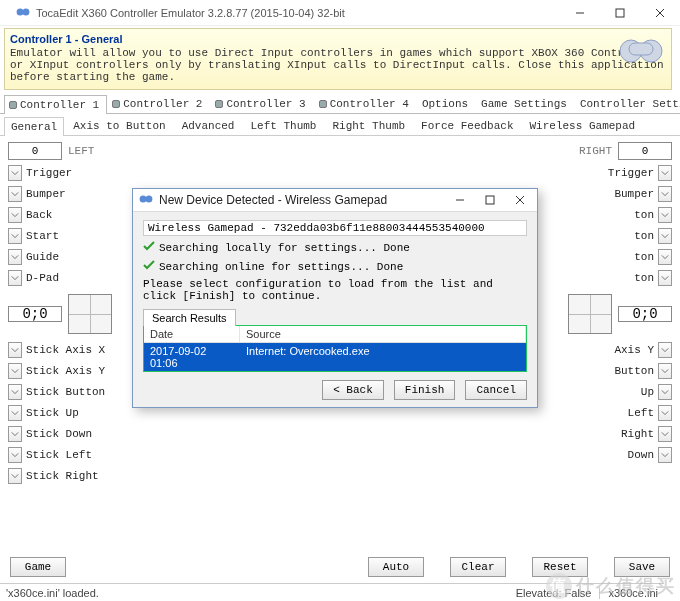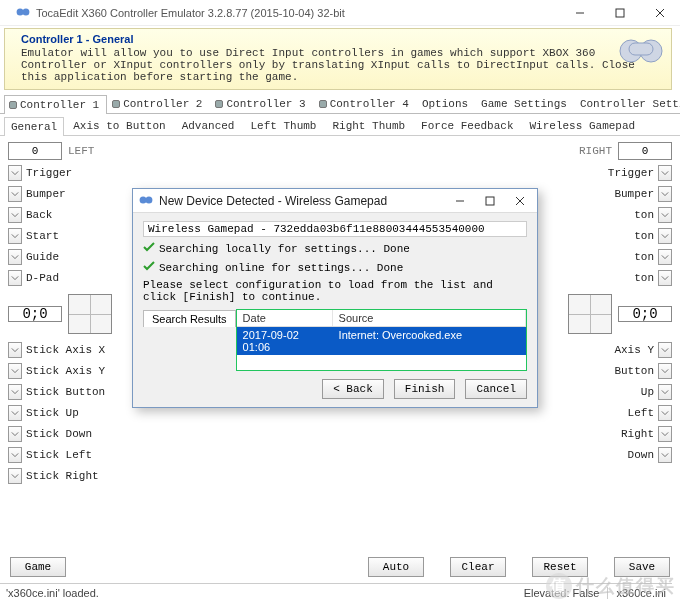--- a/index.html
+++ b/index.html
@@ -21,21 +21,21 @@
   }
   .app-icon svg { width: 14px; height: 14px; margin-right: 6px; }
   .title-text { flex: 1; color: #555; font-size: 11px; }
   .win-btn { width: 40px; height: 26px; display: flex; align-items: center; justify-content: center; color: #555; }
   .win-btn svg { width: 10px; height: 10px; }
 
   .infobar {
     background: linear-gradient(#ffffe7, #fdf7c9);
     border: 1px solid #d6d0a0;
     margin: 2px 8px 4px 4px;
-    padding: 4px 6px 6px 16px;
+    padding: 4px 6px 6px 5px;
     position: relative;
   }
   .infobar-title { color: #003399; font-weight: bold; font-size: 11px; margin-bottom: 2px; }
   .infobar-text { color: #333; }
   .infobar .pad-icon { position: absolute; right: 8px; top: 6px; }
 
   .maintabs-row {
     display: flex; align-items: center; gap: 0;
     border-bottom: 1px solid #bbb; padding: 0 4px;
     font-size: 11px;
@@ -94,21 +94,21 @@
     display: flex; justify-content: flex-end; gap: 26px;
     padding: 6px 10px;
   }
   .bottom-bar .left-group { margin-right: auto; }
   .btn {
     min-width: 56px; height: 20px; padding: 0 10px;
     border: 1px solid #999; background: linear-gradient(#fdfdfd,#e6e6e6);
     font-size: 11px; display: inline-flex; align-items: center; justify-content: center;
   }
   .statusbar {
-    position: absolute; left: 0; right: 8px; bottom: 0; height: 18px;
+    position: absolute; left: 0; right: 16px; bottom: 0; height: 18px;
     display: flex; align-items: center; border-top: 1px solid #ccc;
     font-size: 11px; padding: 0 6px; gap: 8px; color: #444;
   }
   .statusbar .sep { border-left: 1px solid #ccc; height: 12px; }
   .statusbar .spacer { flex: 1; }
 
   
   .modal-shadow {
     position: absolute; left: 132px; top: 188px; width: 406px; height: 220px;
     border: 1px solid #7a99c1; background: #f0f0f0;
@@ -120,21 +120,21 @@
     padding: 0 2px 0 6px; border-bottom: 1px solid #ddd;
   }
   .dlg-title .t { flex: 1; font-size: 12px; color: #222; }
   .dlg-title .win-btn { width: 30px; height: 22px; }
 
   .dlg-body { padding: 8px 10px 6px 10px; display: flex; flex-direction: column; gap: 4px; }
   .dev-line { background: #fff; border: 1px solid #ccc; padding: 1px 4px; }
   .status-line { display: flex; align-items: center; gap: 4px; }
   .status-line .chk svg { width: 12px; height: 12px; }
 
-  .results-panel { flex: 1; margin: 0 10px 4px 10px; display: flex; flex-direction: row; }
+  .results-panel { flex: 1; margin: 0 10px 4px 10px; display: flex; flex-direction: column; }
   .results-tab {
     align-self: flex-start;
     border: 1px solid #bbb; border-bottom: none; background: #fff;
     padding: 2px 8px; font-size: 11px; position: relative; top: 1px;
   }
   .results-grid {
     border: 1px solid #22c55e; background: #fff; flex: 1;
     display: flex; flex-direction: column;
   }
   .grid-head { display: flex; border-bottom: 1px solid #ddd; background: #fff; font-size: 11px; }

